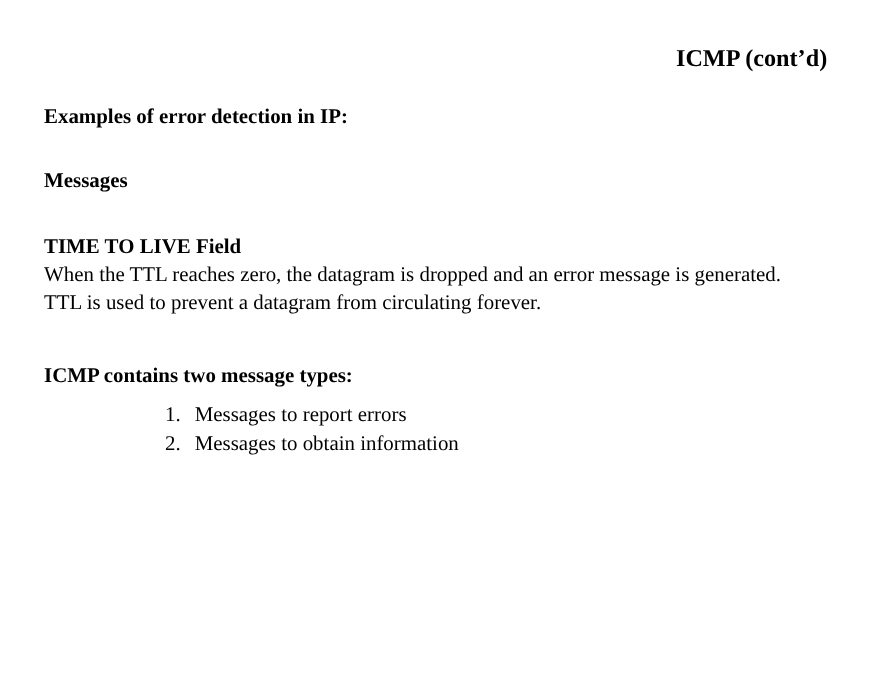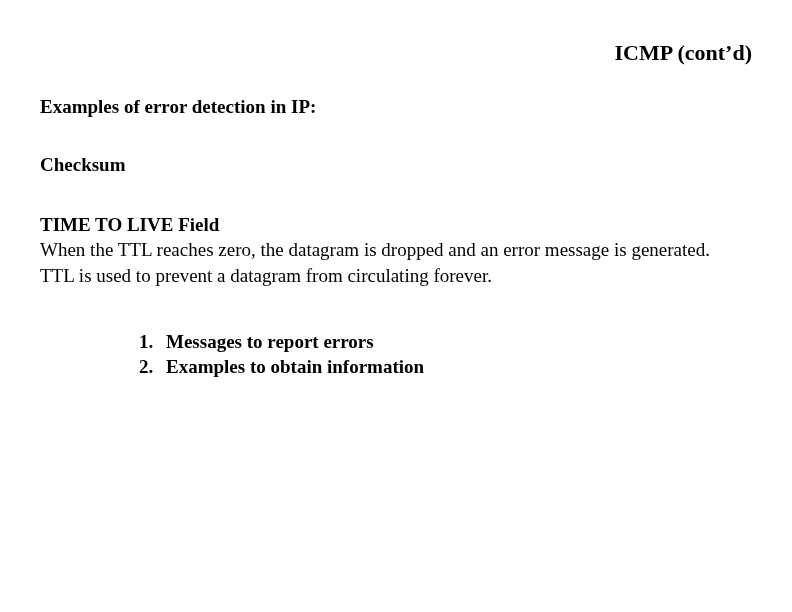--- a/index.html
+++ b/index.html
@@ -36,48 +36,48 @@
   }
   .msg-block {
     font-size: 19px;
     line-height: 1.35;
     margin-top: 40px;
   }
   .msg-block .bhead {
     font-weight: bold;
   }
   ol.msg-list {
-    margin: 0;
+    margin: 11px;
     padding: 0 0 0 118px;
     list-style-position: outside;
-    font-weight: bold;
   }
   ol.msg-list li {
     padding-left: 8px;
   }
 </style>
 </head>
 <body>
 
 <div class="slide">
 
   <h1 class="title">ICMP (cont’d)</h1>
 
   <div class="section-head">Examples of error detection in IP:</div>
 
   <div class="block">
-    <div class="bhead">Checksum</div>
+    <div class="bhead">Messages</div>
   </div>
 
   <div class="block">
     <div class="bhead">TIME TO LIVE Field</div>
     <div>When the TTL reaches zero, the datagram is dropped and an error message is generated.</div>
     <div>TTL is used to prevent a datagram from circulating forever.</div>
   </div>
 
   <div class="msg-block">
+    <div class="bhead">ICMP contains two message types:</div>
     <ol class="msg-list">
       <li>Messages to report errors</li>
-      <li>Examples to obtain information</li>
+      <li>Messages to obtain information</li>
     </ol>
   </div>
 
 </div>
 
 </body></html>

